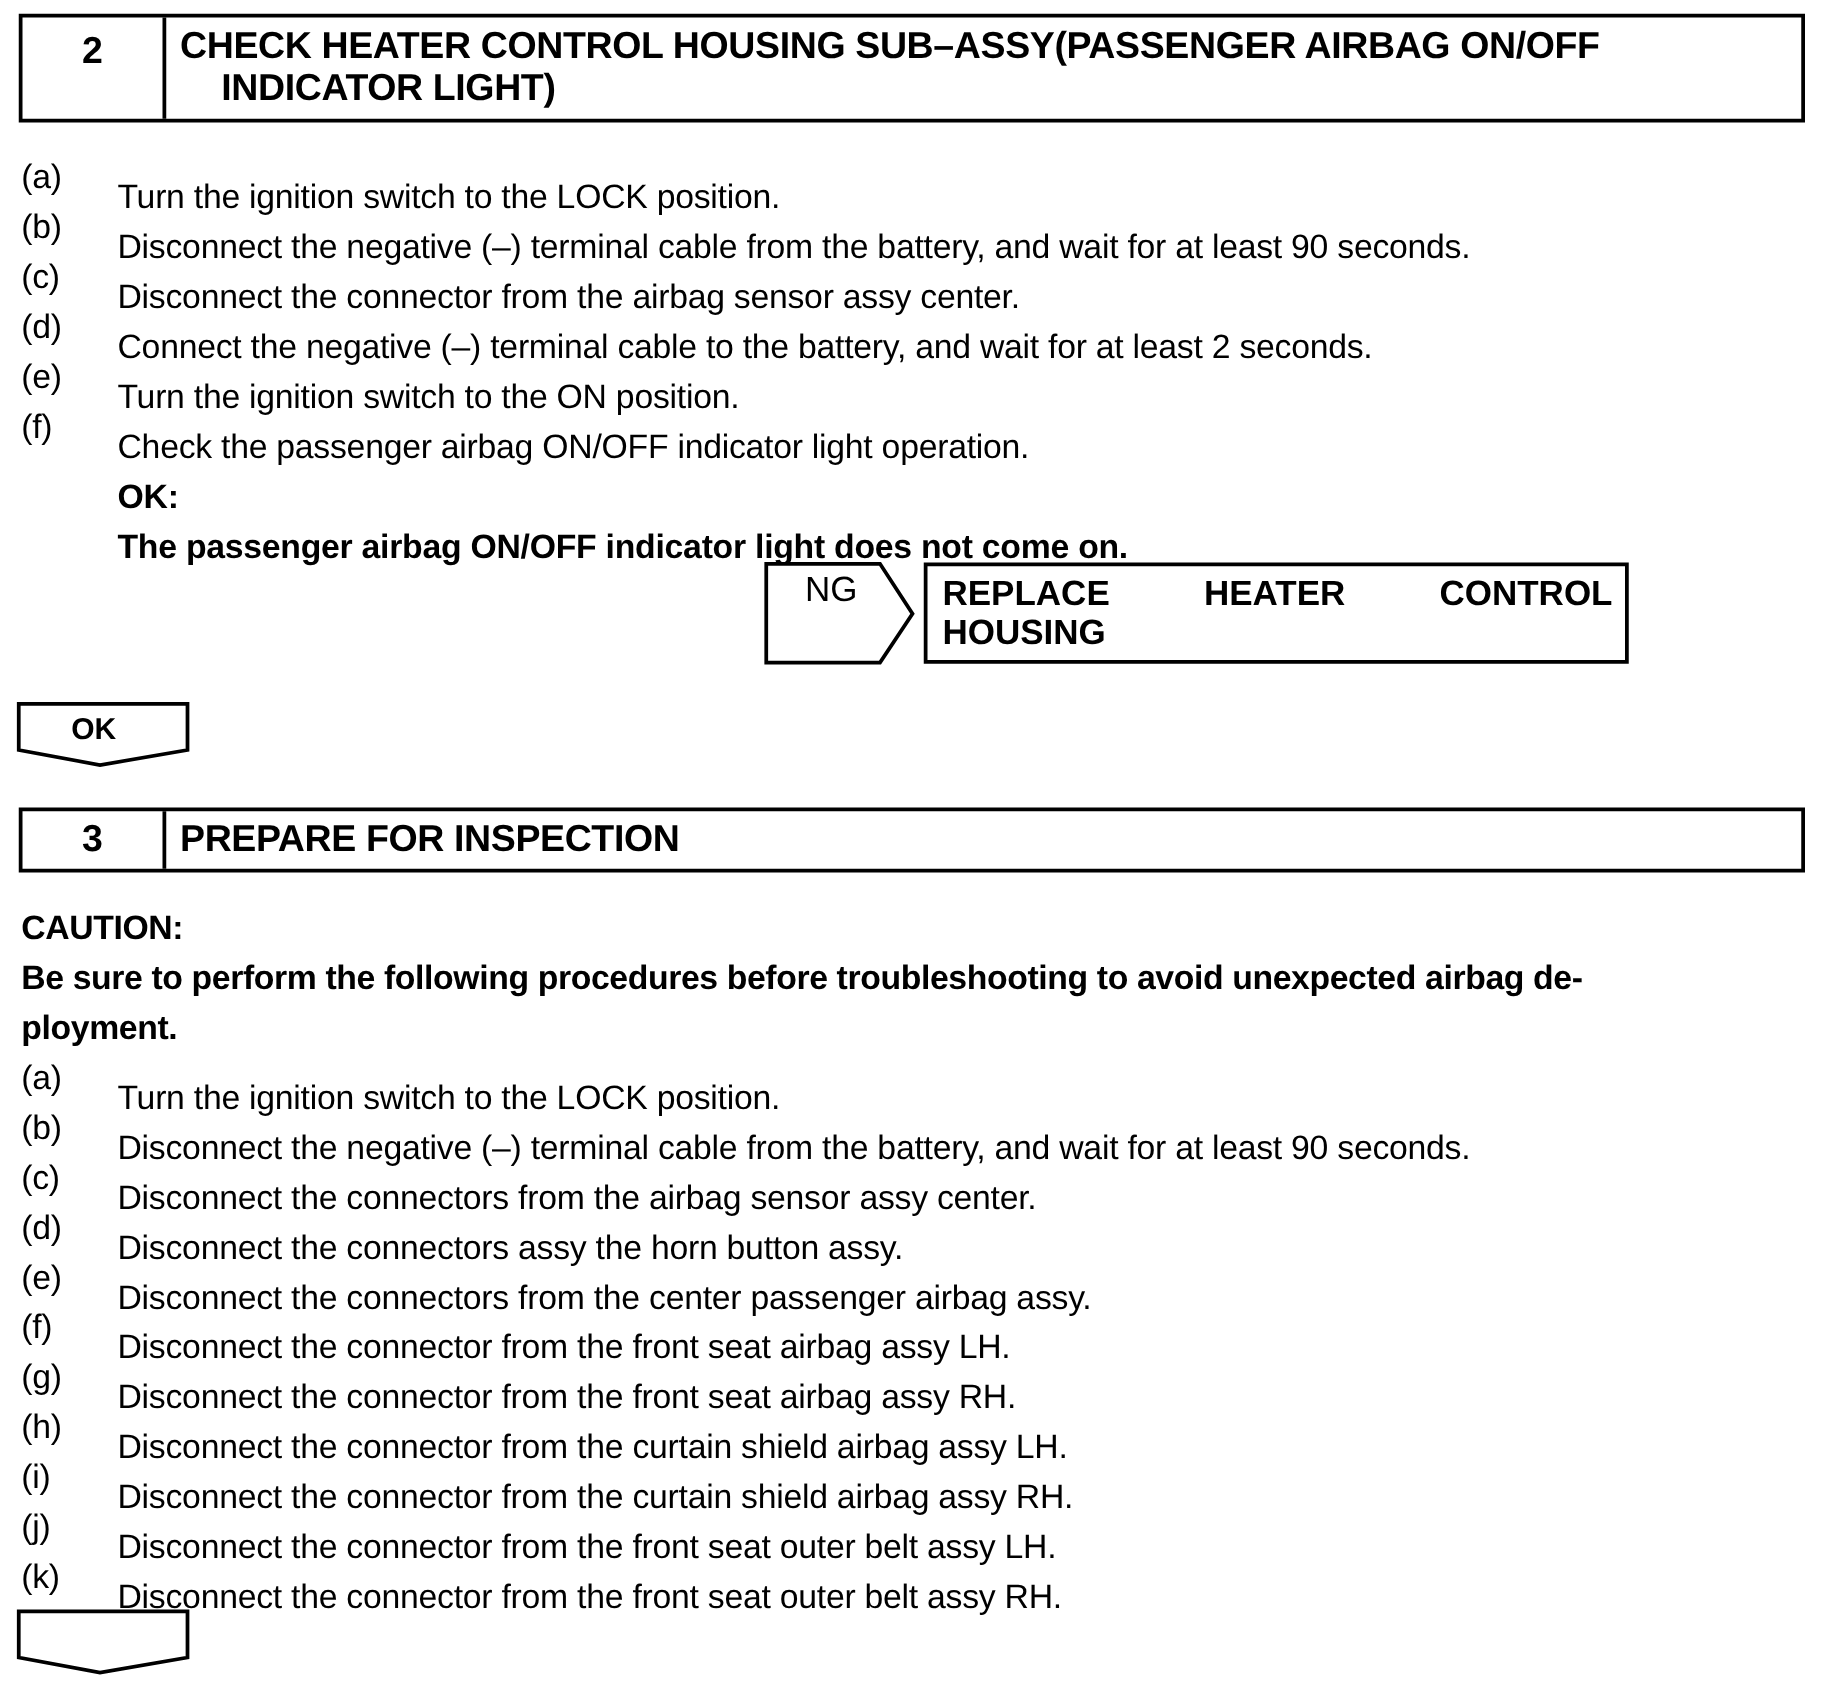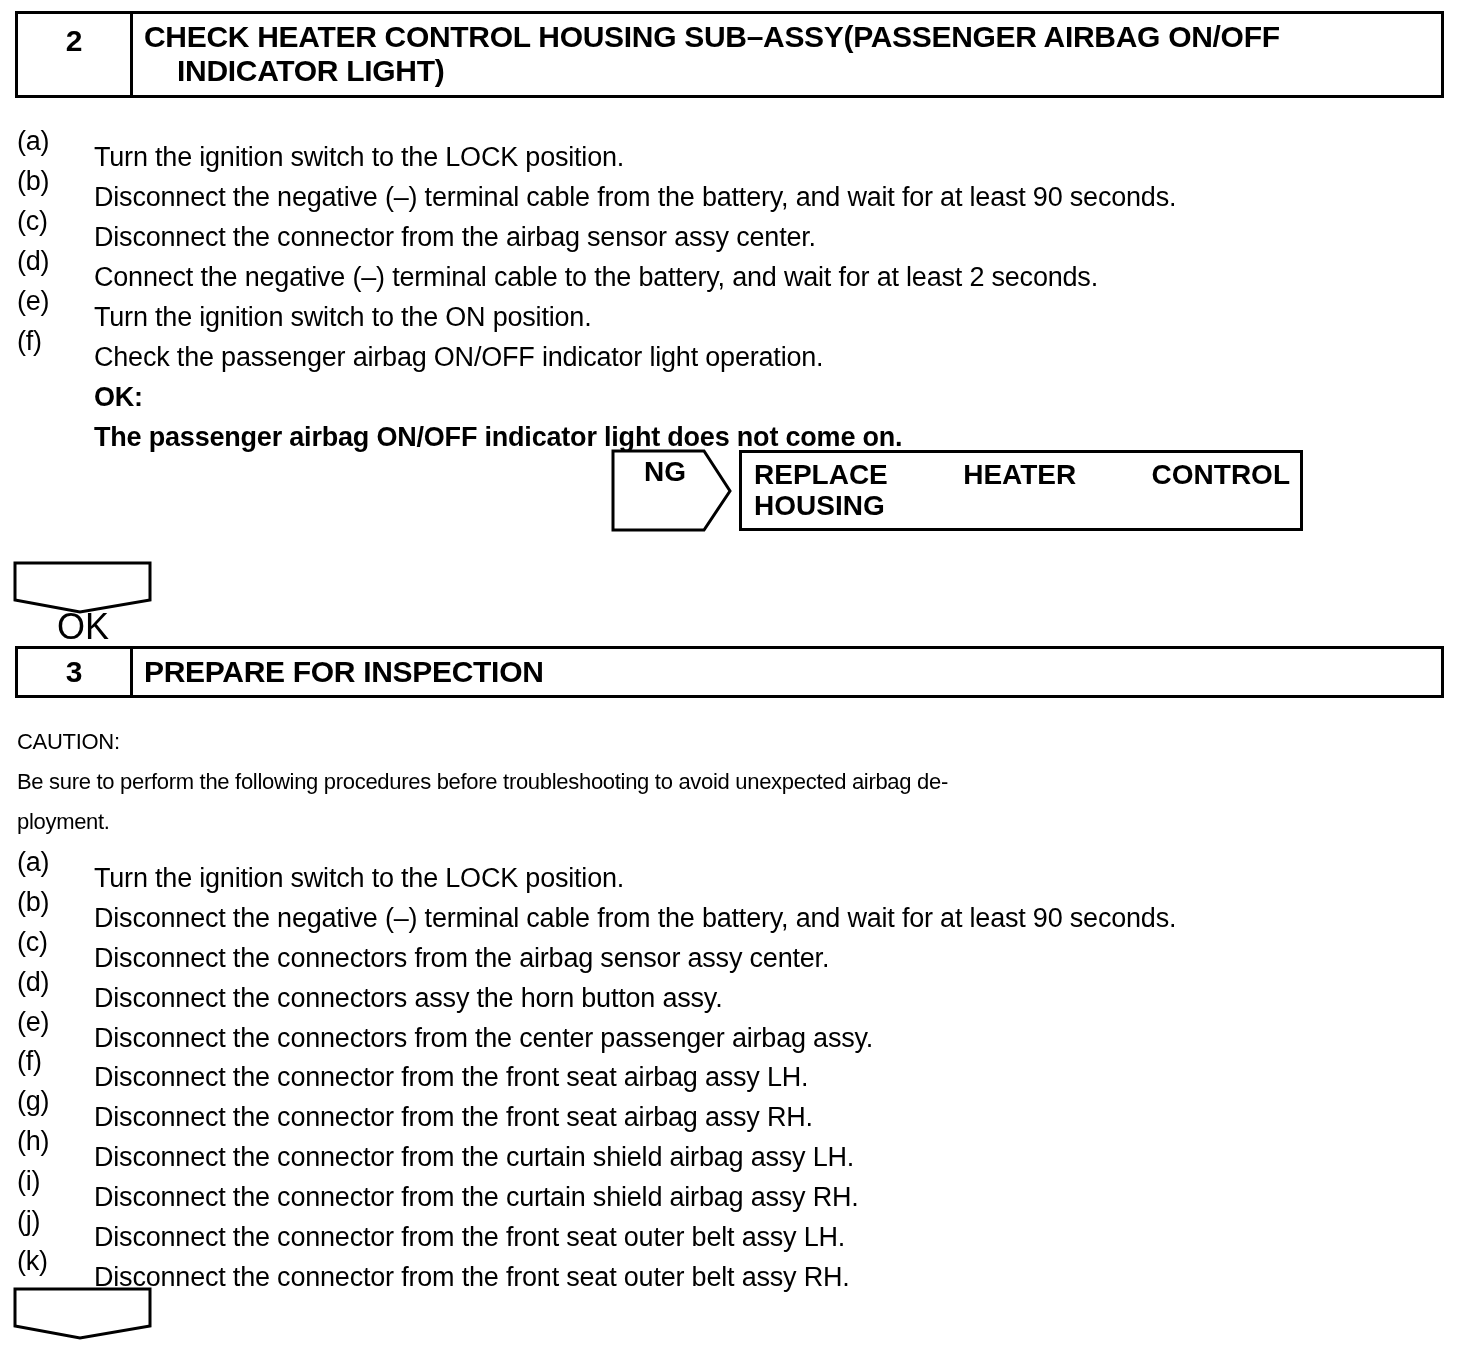--- a/index.html
+++ b/index.html
@@ -24,32 +24,32 @@
     font-weight: bold; font-size: 30px; line-height: 34px;
     letter-spacing: -0.3px;
   }
   .line {
     position: absolute; left: 17px; font-size: 27px; line-height: 30px;
     white-space: nowrap; letter-spacing: -0.2px;
   }
   .lbl { position: absolute; left: 0; top: 0; }
   .txt { position: absolute; left: 77px; top: 16px; text-align: center; }
   .bold { font-weight: bold; }
-  .caution { position: absolute; left: 17px; font-size: 22px; font-weight: normal; line-height: 40px; white-space: nowrap; letter-spacing: -0.3px; }
+  .caution { position: absolute; left: 17px; font-size: 27px; font-weight: bold; line-height: 40px; white-space: nowrap; letter-spacing: -0.3px; }
   .replacebox {
     position: absolute; left: 739px; top: 450px; width: 564px; height: 81px;
     border: 3px solid #000; box-sizing: border-box;
   }
   .replacetext {
     position: absolute; left: 12px; right: 10px; top: 6px;
     font-weight: bold; font-size: 28px; line-height: 31px;
     text-align: justify; text-align-last: left;
   }
-  .ngtext { position: absolute; left: 644px; top: 456px; font-weight: bold; font-size: 28px; }
-  .oktext { position: absolute; left: 57px; top: 570px; font-weight: normal; font-size: 36px; margin-top: 36px; }
+  .ngtext { position: absolute; left: 644px; top: 456px; font-weight: normal; font-size: 28px; }
+  .oktext { position: absolute; left: 57px; top: 570px; font-weight: bold; font-size: 24px; }
 </style>
 </head>
 <body>
 
 <div class="stepbox" style="top:11px; height:87px;">
   <div class="stepnum" style="line-height:50px; padding-top:2px;">2</div>
   <div class="steptitle" style="top:6px; white-space:nowrap;">CHECK HEATER CONTROL HOUSING SUB–ASSY(PASSENGER AIRBAG ON/OFF</div>
   <div class="steptitle" style="top:40px; white-space:nowrap;margin-left:33px;">INDICATOR LIGHT)</div>
 </div>
 

